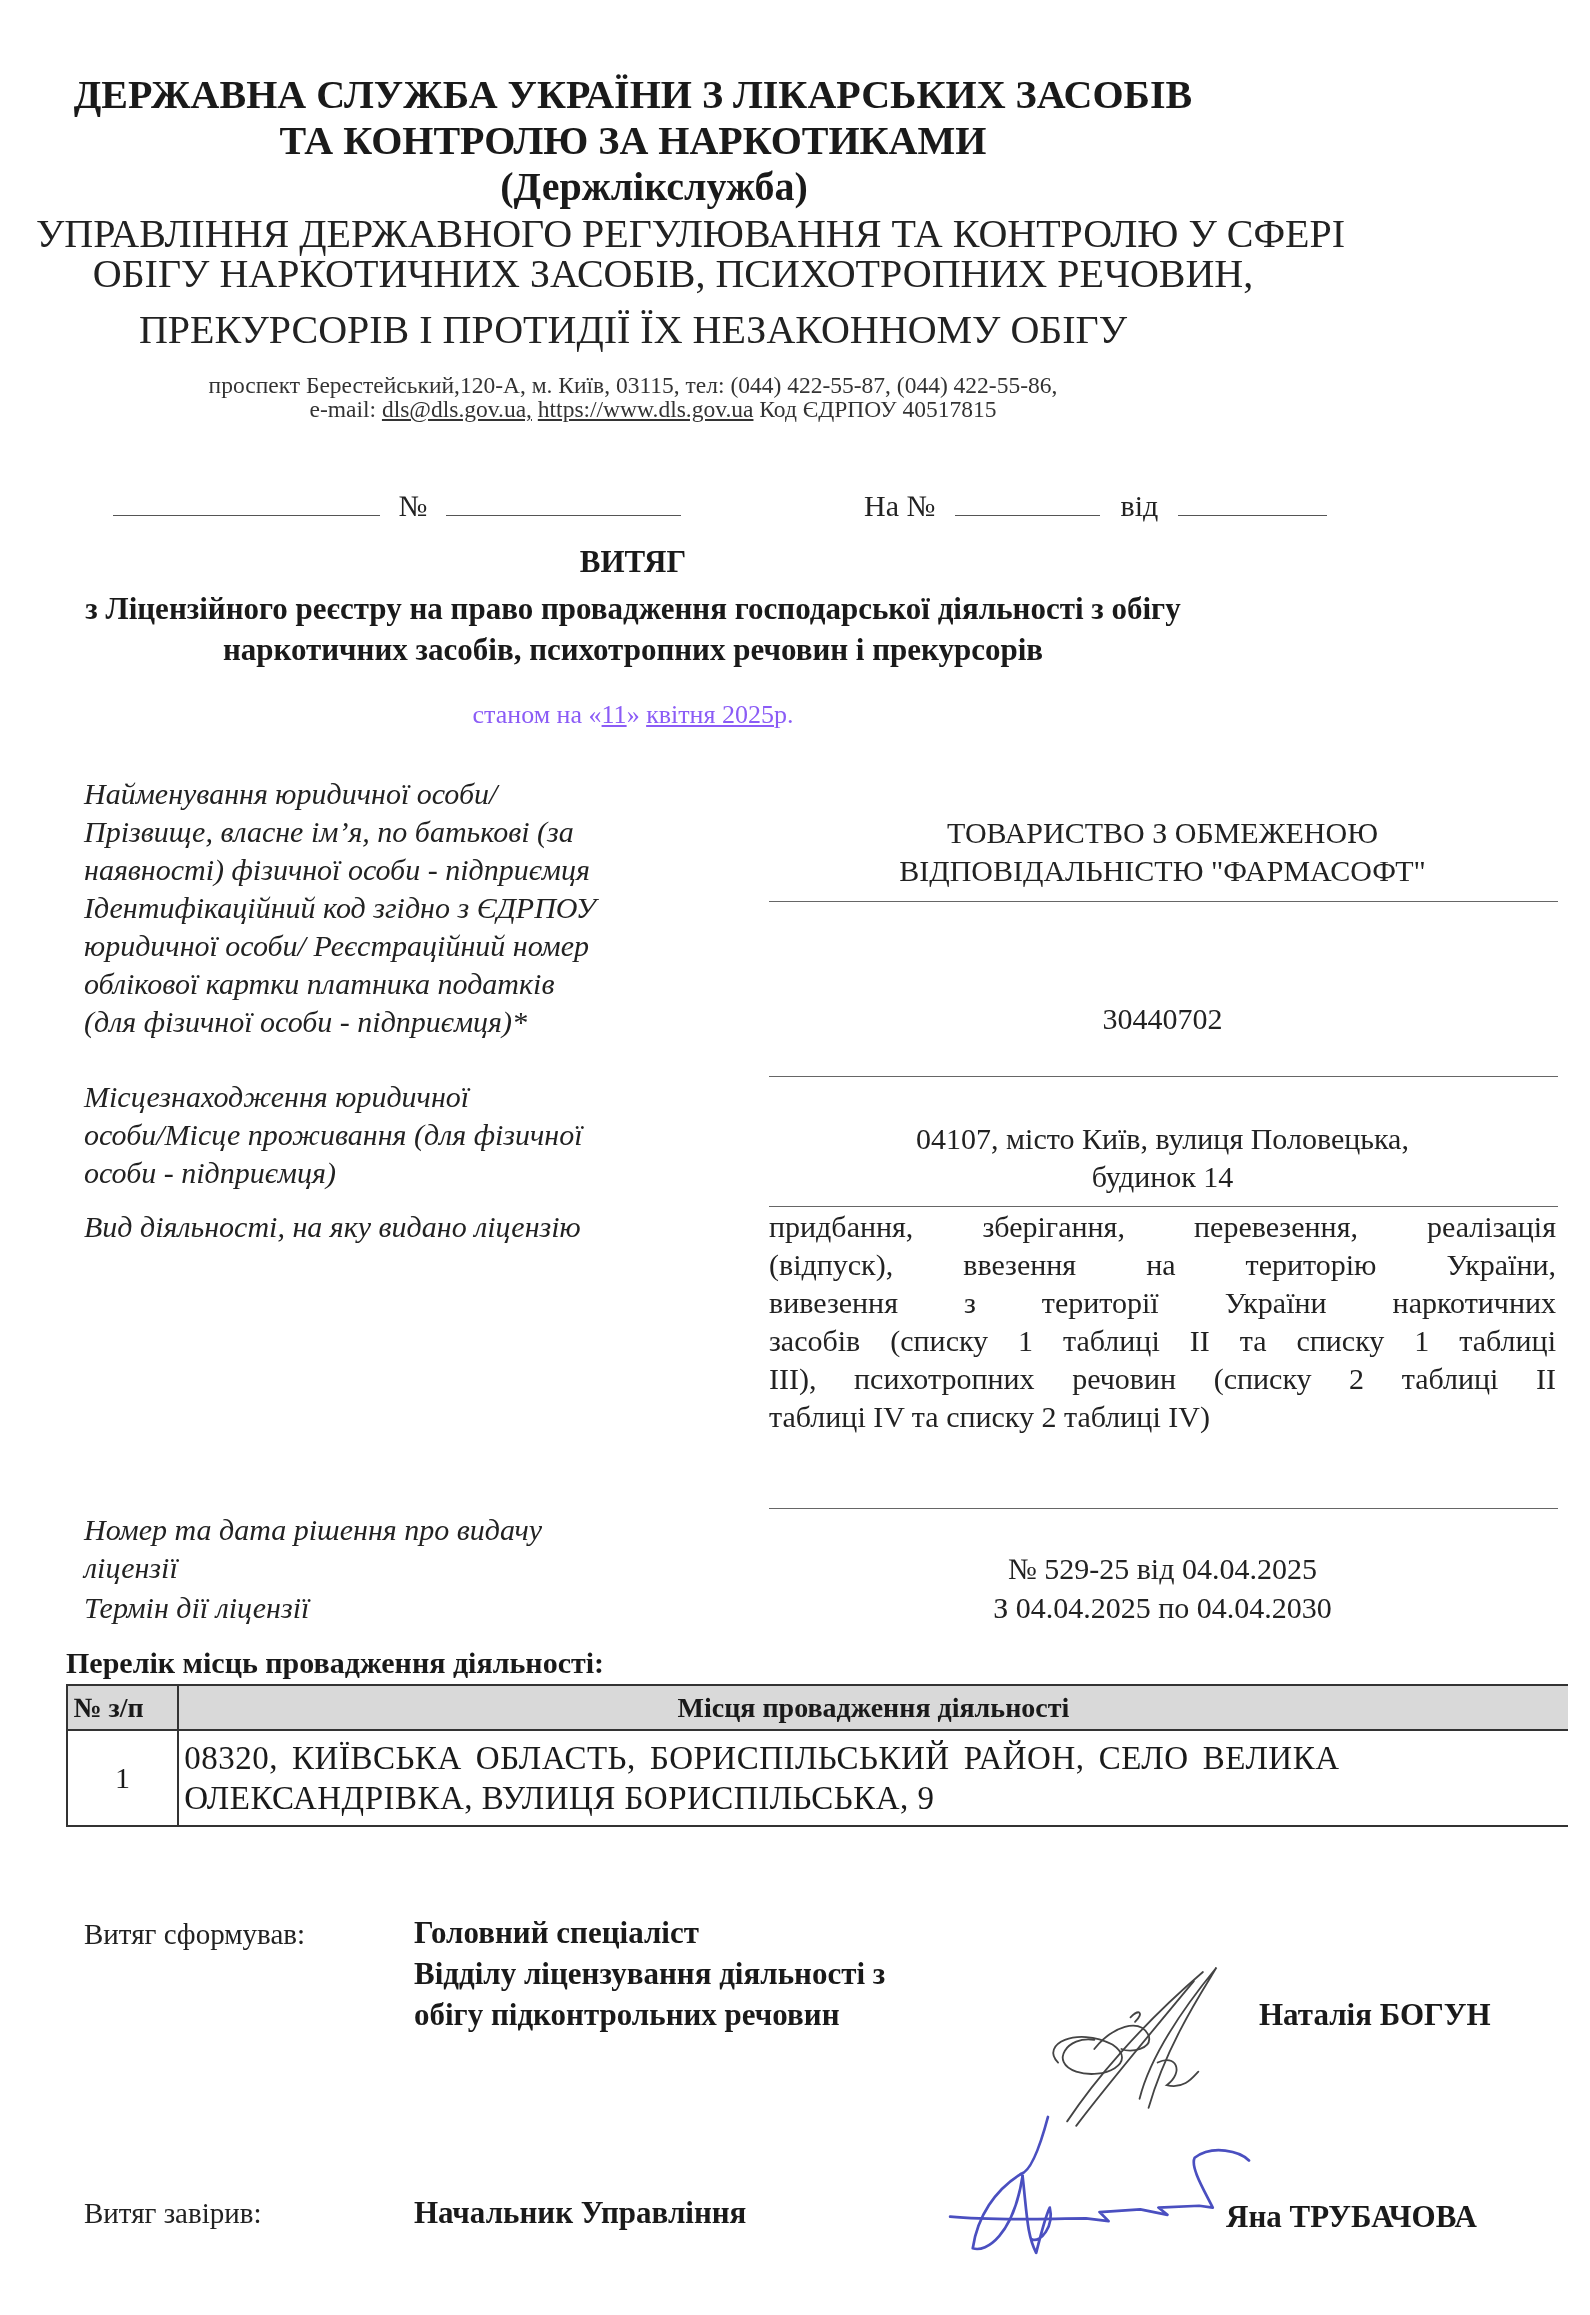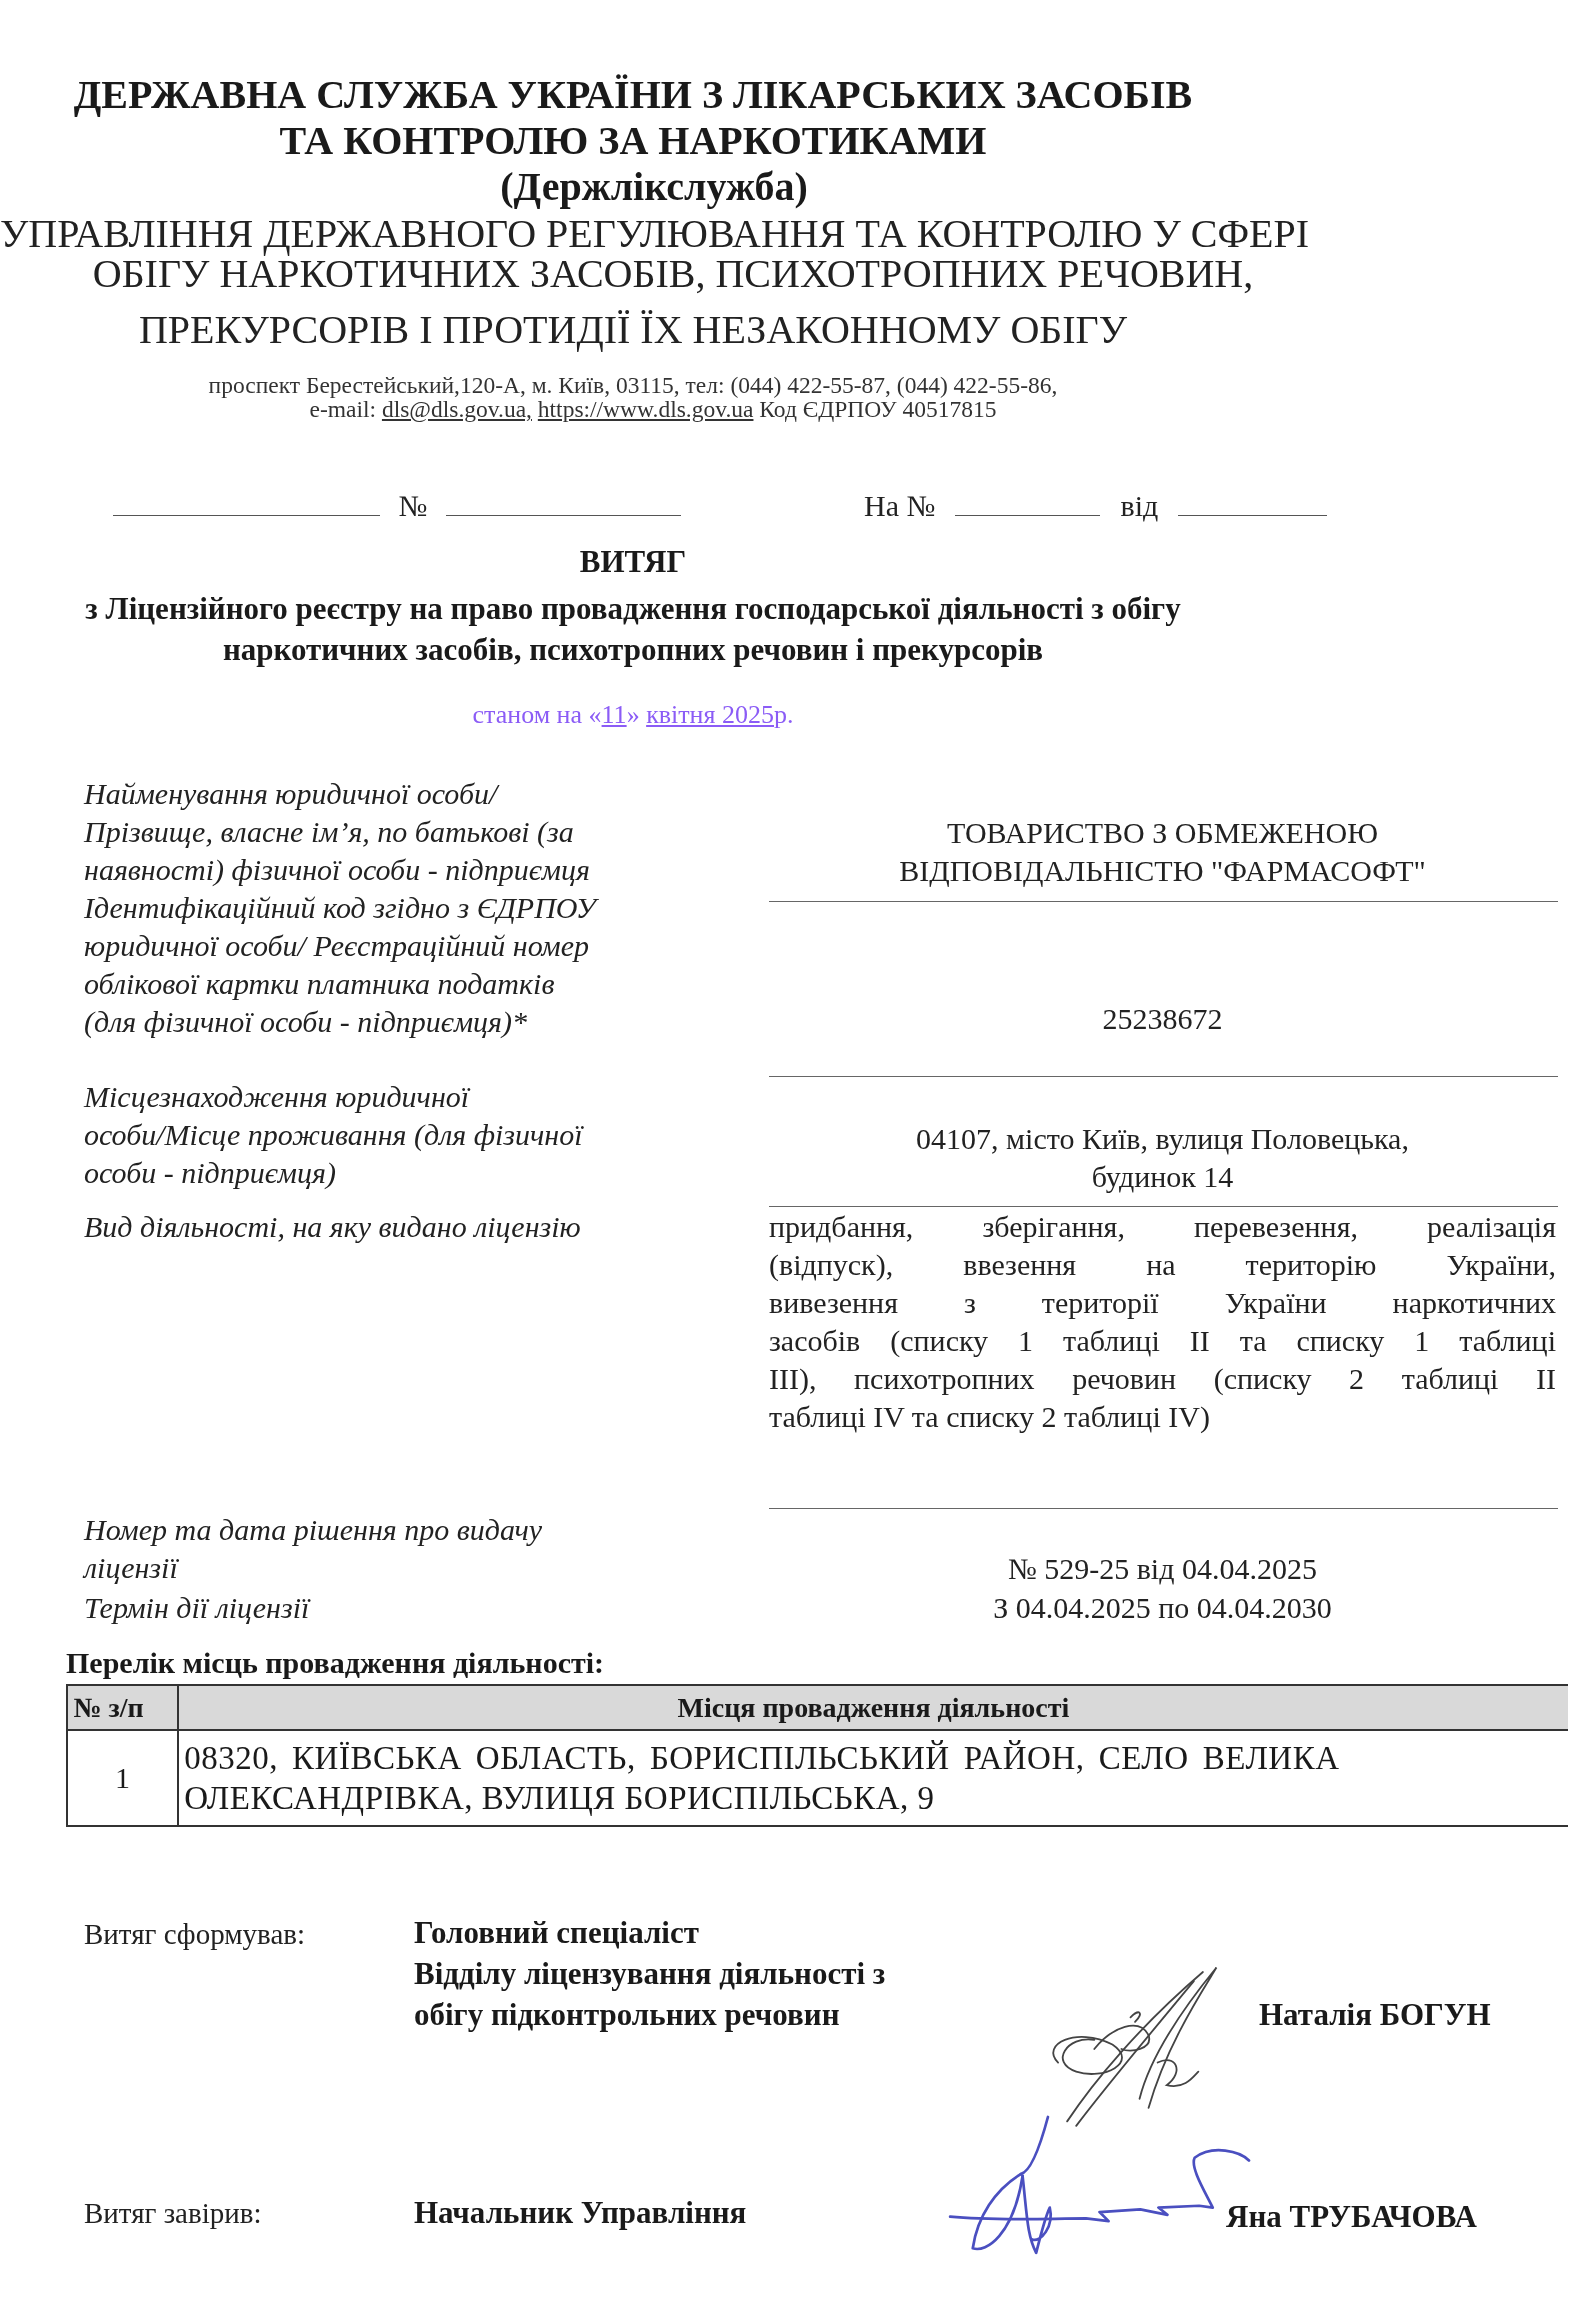--- a/index.html
+++ b/index.html
@@ -31,21 +31,21 @@
   .sig-text { font-size: 29px; line-height: 38px; white-space: nowrap; color: #222; }
   .sig-bold { font-weight: bold; font-size: 31px; line-height: 41px; white-space: nowrap; }
   svg.sig { position: absolute; overflow: visible; }
 </style>
 </head>
 <body>
 
 <div class="abs center hdr-b" style="top:71px;">ДЕРЖАВНА СЛУЖБА УКРАЇНИ З ЛІКАРСЬКИХ ЗАСОБІВ</div>
 <div class="abs center hdr-b" style="top:117px;">ТА КОНТРОЛЮ ЗА НАРКОТИКАМИ</div>
 <div class="abs center hdr-b" style="top:163px;padding-left:21px;">(Держлікслужба)</div>
-<div class="abs center hdr-r" style="top:210px;">УПРАВЛІННЯ ДЕРЖАВНОГО РЕГУЛЮВАННЯ ТА КОНТРОЛЮ У СФЕРІ</div>
+<div class="abs center hdr-r" style="top:210px;padding-left:36px;">УПРАВЛІННЯ ДЕРЖАВНОГО РЕГУЛЮВАННЯ ТА КОНТРОЛЮ У СФЕРІ</div>
 <div class="abs center hdr-r" style="top:250px;padding-left:40px;">ОБІГУ НАРКОТИЧНИХ ЗАСОБІВ, ПСИХОТРОПНИХ РЕЧОВИН,</div>
 <div class="abs center hdr-r" style="top:306px;">ПРЕКУРСОРІВ І ПРОТИДІЇ ЇХ НЕЗАКОННОМУ ОБІГУ</div>
 <div class="abs center addr" style="top:359px;margin-top:10px;">проспект Берестейський,120-А, м. Київ, 03115, тел: (044) 422-55-87, (044) 422-55-86,</div>
 <div class="abs center addr" style="top:393px;margin-left:20px;">
   <span>e-mail:</span>
   <u>dls@dls.gov.ua,</u>
   <u>https://www.dls.gov.ua</u>
   <span>Код ЄДРПОУ 40517815</span>
 </div>
 
@@ -78,21 +78,21 @@
   <div>ВІДПОВІДАЛЬНІСТЮ "ФАРМАСОФТ"</div>
 </div>
 <div class="uline" style="top:901px;"></div>
 
 <div class="abs label" style="top:889px;">
   <div>Ідентифікаційний код згідно з ЄДРПОУ</div>
   <div>юридичної особи/ Реєстраційний номер</div>
   <div>облікової картки платника податків</div>
   <div>(для фізичної особи - підприємця)*</div>
 </div>
-<div class="abs value" style="top:1000px;">25238672</div>
+<div class="abs value" style="top:1000px;">30440702</div>
 <div class="uline" style="top:1076px;"></div>
 
 <div class="abs label" style="top:1078px;">
   <div>Місцезнаходження юридичної</div>
   <div>особи/Місце проживання (для фізичної</div>
   <div>особи - підприємця)</div>
 </div>
 <div class="abs value" style="top:1120px;">
   <div>04107, місто Київ, вулиця Половецька,</div>
   <div>будинок 14</div>

